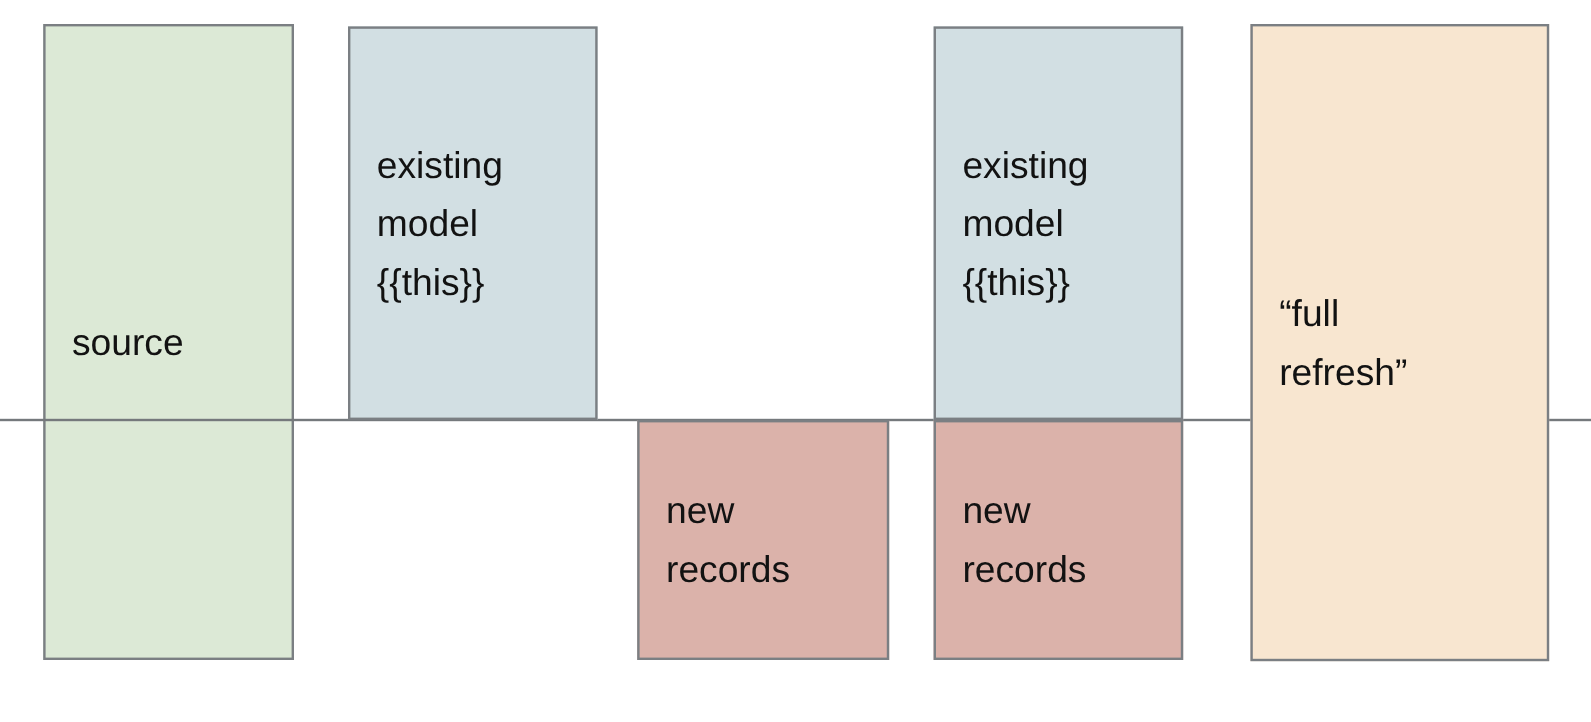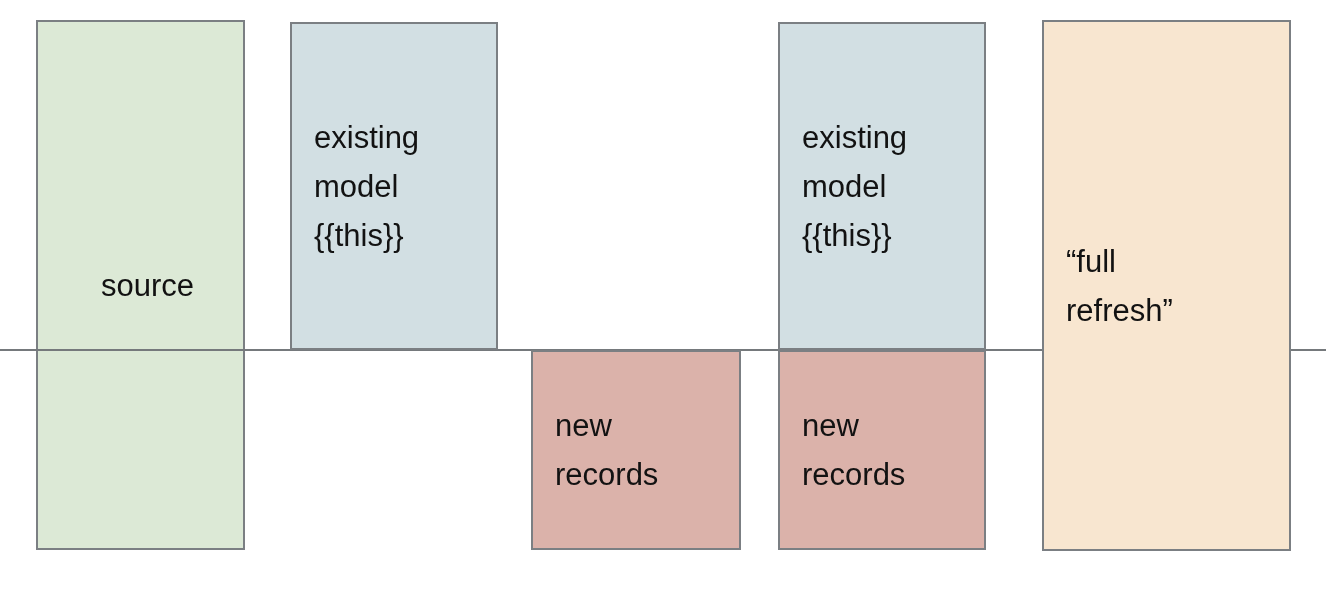--- a/index.html
+++ b/index.html
@@ -35,21 +35,21 @@
     padding-right: 8px;
   }
   .box .label {
     white-space: pre-line;
     font-size: 31px;
     line-height: 49px;
     color: var(--c-text, #121212);
     letter-spacing: 0;
   }
   
-  .box-source   { left: 36px;   top: 20px;  width: 209px; height: 530px; background: var(--c-source);   z-index: 1; align-items: center; }
+  .box-source   { left: 36px;   top: 20px;  width: 209px; height: 530px; background: var(--c-source);   z-index: 1; }
   .box-model-1  { left: 290px;  top: 22px;  width: 208px; height: 328px; background: var(--c-existing); z-index: 3; }
   .box-new-1    { left: 531px;  top: 350px; width: 210px; height: 200px; background: var(--c-new);      z-index: 3; }
   .box-model-2  { left: 778px;  top: 22px;  width: 208px; height: 328px; background: var(--c-existing); z-index: 3; }
   .box-new-2    { left: 778px;  top: 350px; width: 208px; height: 200px; background: var(--c-new);      z-index: 3; }
   .box-full     { left: 1042px; top: 20px;  width: 249px; height: 531px; background: var(--c-full);     z-index: 3; }
 </style>
 </head>
 <body>
 
 <div class="canvas">

